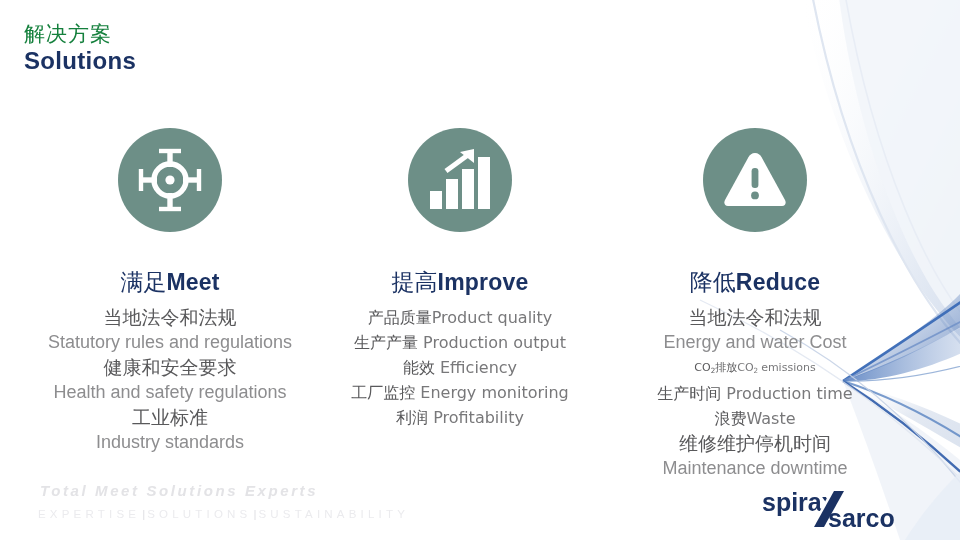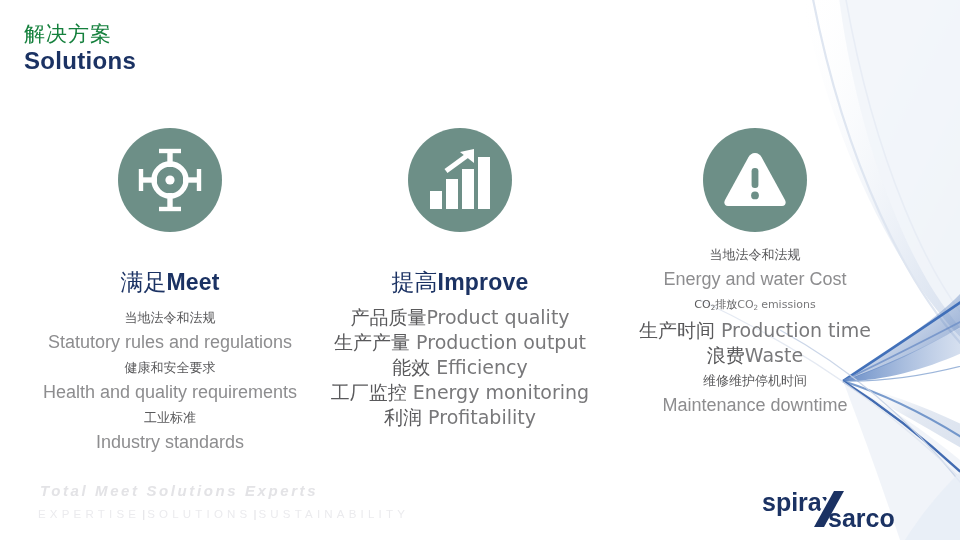--- a/index.html
+++ b/index.html
@@ -88,30 +88,30 @@
   }
 
   .col-lines {
     margin-top: 10px;
   }
   .line {
     line-height: 25px;
     white-space: nowrap;
   }
   .line.cn {
-    font-size: 13px;
+    font-size: 19px;
     color: #59595b;
     font-family: "DejaVu Sans", "Liberation Sans", sans-serif;
   }
   .line.en {
     font-size: 18px;
     color: #8d8d8f;
   }
   .line.mixed {
-    font-size: 19px;
+    font-size: 16px;
     color: #78787a;
     font-family: "DejaVu Sans", "Liberation Sans", sans-serif;
   }
   .line.mixed .zh {
     color: #59595b;
   }
   sub {
     font-size: 0.65em;
     vertical-align: baseline;
     position: relative;
@@ -232,21 +232,21 @@
     </div>
 
     <div class="col-heading">
       <span class="cn">满足</span><span class="en">Meet</span>
     </div>
 
     <div class="col-lines">
       <div class="line cn">当地法令和法规</div>
       <div class="line en">Statutory rules and regulations</div>
       <div class="line cn">健康和安全要求</div>
-      <div class="line en">Health and quality requirements</div>
+      <div class="line en">Health and safety regulations</div>
       <div class="line cn">工业标准</div>
       <div class="line en">Industry standards</div>
     </div>
   </div>
 
   <div class="column" id="col-1">
     <div class="icon-circle" style="background:#6d8f87;">
       <svg width="64" height="62" viewBox="0 0 64 62">
         <g fill="#ffffff">
           <rect x="2" y="42" width="12" height="18"></rect>
@@ -276,20 +276,23 @@
 
   <div class="column" id="col-2">
     <div class="icon-circle" style="background:#6d8f87;">
       <svg width="66" height="60" viewBox="0 0 66 60">
         <path d="M33 3 C36 3 38.2 4.8 39.6 7.2 L63 50 C64.4 52.6 63.6 56 60 56 L6 56 C2.4 56 1.6 52.6 3 50 L26.4 7.2 C27.8 4.8 30 3 33 3 Z" fill="#ffffff"></path>
         <rect x="29.6" y="18" width="6.8" height="20" rx="3.2" fill="#6d8f87"></rect>
         <circle cx="33" cy="45.4" r="3.9" fill="#6d8f87"></circle>
       </svg>
     </div>
 
+    <div class="col-heading">
+      <span class="cn">降低</span><span class="en">Reduce</span>
+    </div>
 
     <div class="col-lines">
       <div class="line cn">当地法令和法规</div>
       <div class="line en">Energy and water Cost</div>
       <div class="line mixed" style="font-size:11px;">
         <span class="zh"><span>CO</span><sub>2</sub></span><span class="zh">排放</span><span><span>CO</span><sub>2</sub></span><span style="padding-left:3px;">emissions</span>
       </div>
       <div class="line mixed"><span class="zh">生产时间</span><span> Production time</span></div>
       <div class="line mixed"><span class="zh">浪费</span><span>Waste</span></div>
       <div class="line cn">维修维护停机时间</div>

